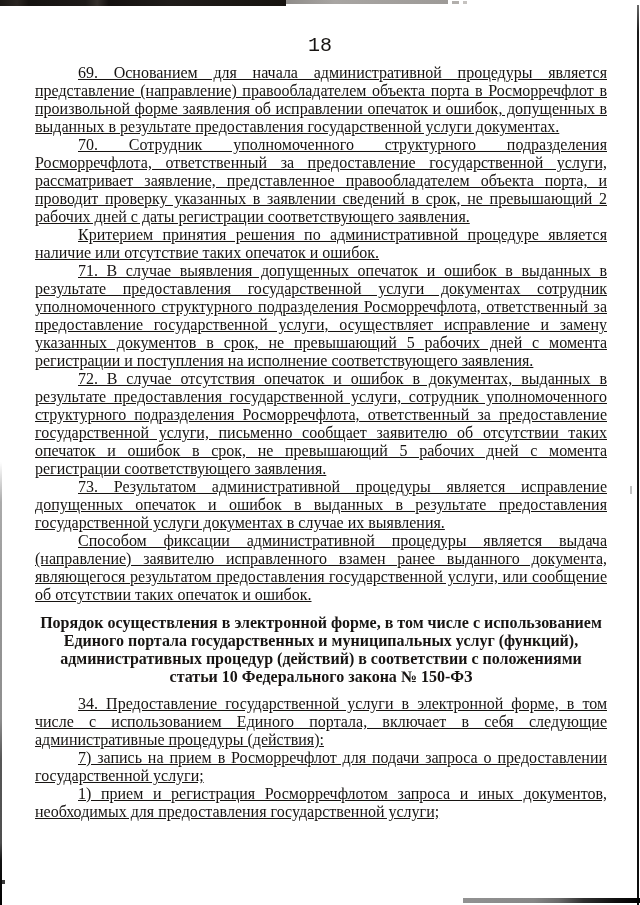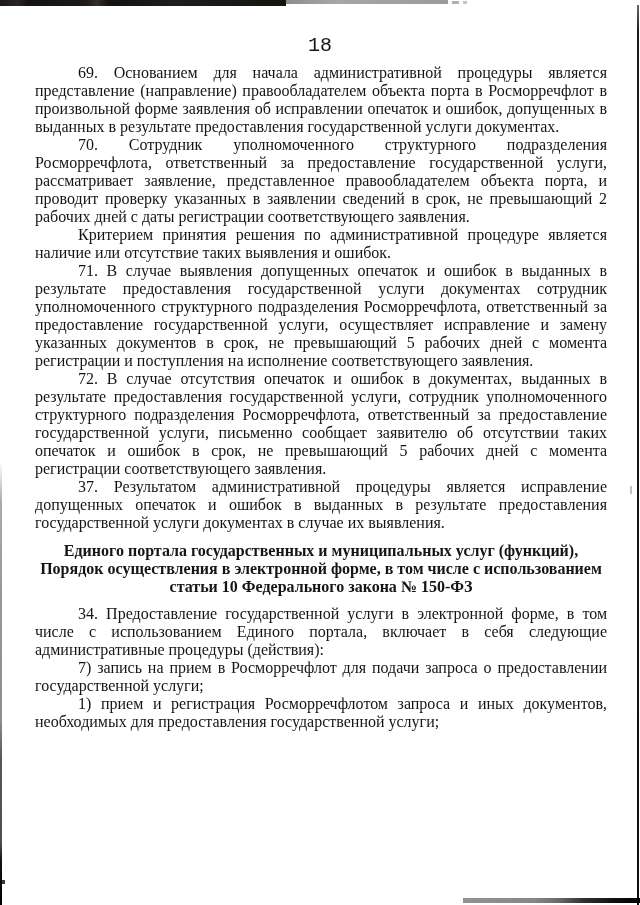--- a/index.html
+++ b/index.html
@@ -54,20 +54,21 @@
   }
   .content {
     margin: 9px 33px 0 35px;
     font-size: 16px;
     line-height: 18px;
     text-align: justify;
   }
   .content p {
     margin: 0;
     text-indent: 43px;
+    text-decoration: underline;
   }
   .heading {
     margin: 10px 0 9px 0;
     padding: 0 4px;
     font-weight: bold;
     text-align: center;
   }
   .heading div { text-indent: 0; }
 </style>
 </head>
@@ -83,28 +84,30 @@
   <div class="artifact right-dash"></div>
   <div class="artifact left-line"></div>
   <div class="artifact left-dash"></div>
   <div class="artifact bottom-bar"></div>
 
   <div class="page-number">18</div>
 
   <div class="content">
     <p>69. Основанием для начала административной процедуры является представление (направление) правообладателем объекта порта в Росморречфлот в произвольной форме заявления об исправлении опечаток и ошибок, допущенных в выданных в результате предоставления государственной услуги документах.</p>
     <p>70. Сотрудник уполномоченного структурного подразделения Росморречфлота, ответственный за предоставление государственной услуги, рассматривает заявление, представленное правообладателем объекта порта, и проводит проверку указанных в заявлении сведений в срок, не превышающий 2 рабочих дней с даты регистрации соответствующего заявления.</p>
-    <p>Критерием принятия решения по административной процедуре является наличие или отсутствие таких выявления и ошибок.</p>
+    <p>Критерием принятия решения по административной процедуре является наличие или отсутствие таких опечаток и ошибок.</p>
     <p>71. В случае выявления допущенных опечаток и ошибок в выданных в результате предоставления государственной услуги документах сотрудник уполномоченного структурного подразделения Росморречфлота, ответственный за предоставление государственной услуги, осуществляет исправление и замену указанных документов в срок, не превышающий 5 рабочих дней с момента регистрации и поступления на исполнение соответствующего заявления.</p>
     <p>72. В случае отсутствия опечаток и ошибок в документах, выданных в результате предоставления государственной услуги, сотрудник уполномоченного структурного подразделения Росморречфлота, ответственный за предоставление государственной услуги, письменно сообщает заявителю об отсутствии таких опечаток и ошибок в срок, не превышающий 5 рабочих дней с момента регистрации соответствующего заявления.</p>
-    <p>37. Результатом административной процедуры является исправление допущенных опечаток и ошибок в выданных в результате предоставления государственной услуги документах в случае их выявления.</p>
+    <p>73. Результатом административной процедуры является исправление допущенных опечаток и ошибок в выданных в результате предоставления государственной услуги документах в случае их выявления.</p>
+    <p>Способом фиксации административной процедуры является выдача (направление) заявителю исправленного взамен ранее выданного документа, являющегося результатом предоставления государственной услуги, или сообщение об отсутствии таких опечаток и ошибок.</p>
 
     <div class="heading">
+      <div>Порядок осуществления в электронной форме, в том числе с использованием</div>
       <div>Единого портала государственных и муниципальных услуг (функций),</div>
-      <div>Порядок осуществления в электронной форме, в том числе с использованием</div>
+      <div>административных процедур (действий) в соответствии с положениями</div>
       <div>статьи 10 Федерального закона № 150-ФЗ</div>
     </div>
 
     <p>34. Предоставление государственной услуги в электронной форме, в том числе с использованием Единого портала, включает в себя следующие административные процедуры (действия):</p>
     <p>7) запись на прием в Росморречфлот для подачи запроса о предоставлении государственной услуги;</p>
     <p>1) прием и регистрация Росморречфлотом запроса и иных документов, необходимых для предоставления государственной услуги;</p>
   </div>
 
 </div>
 

